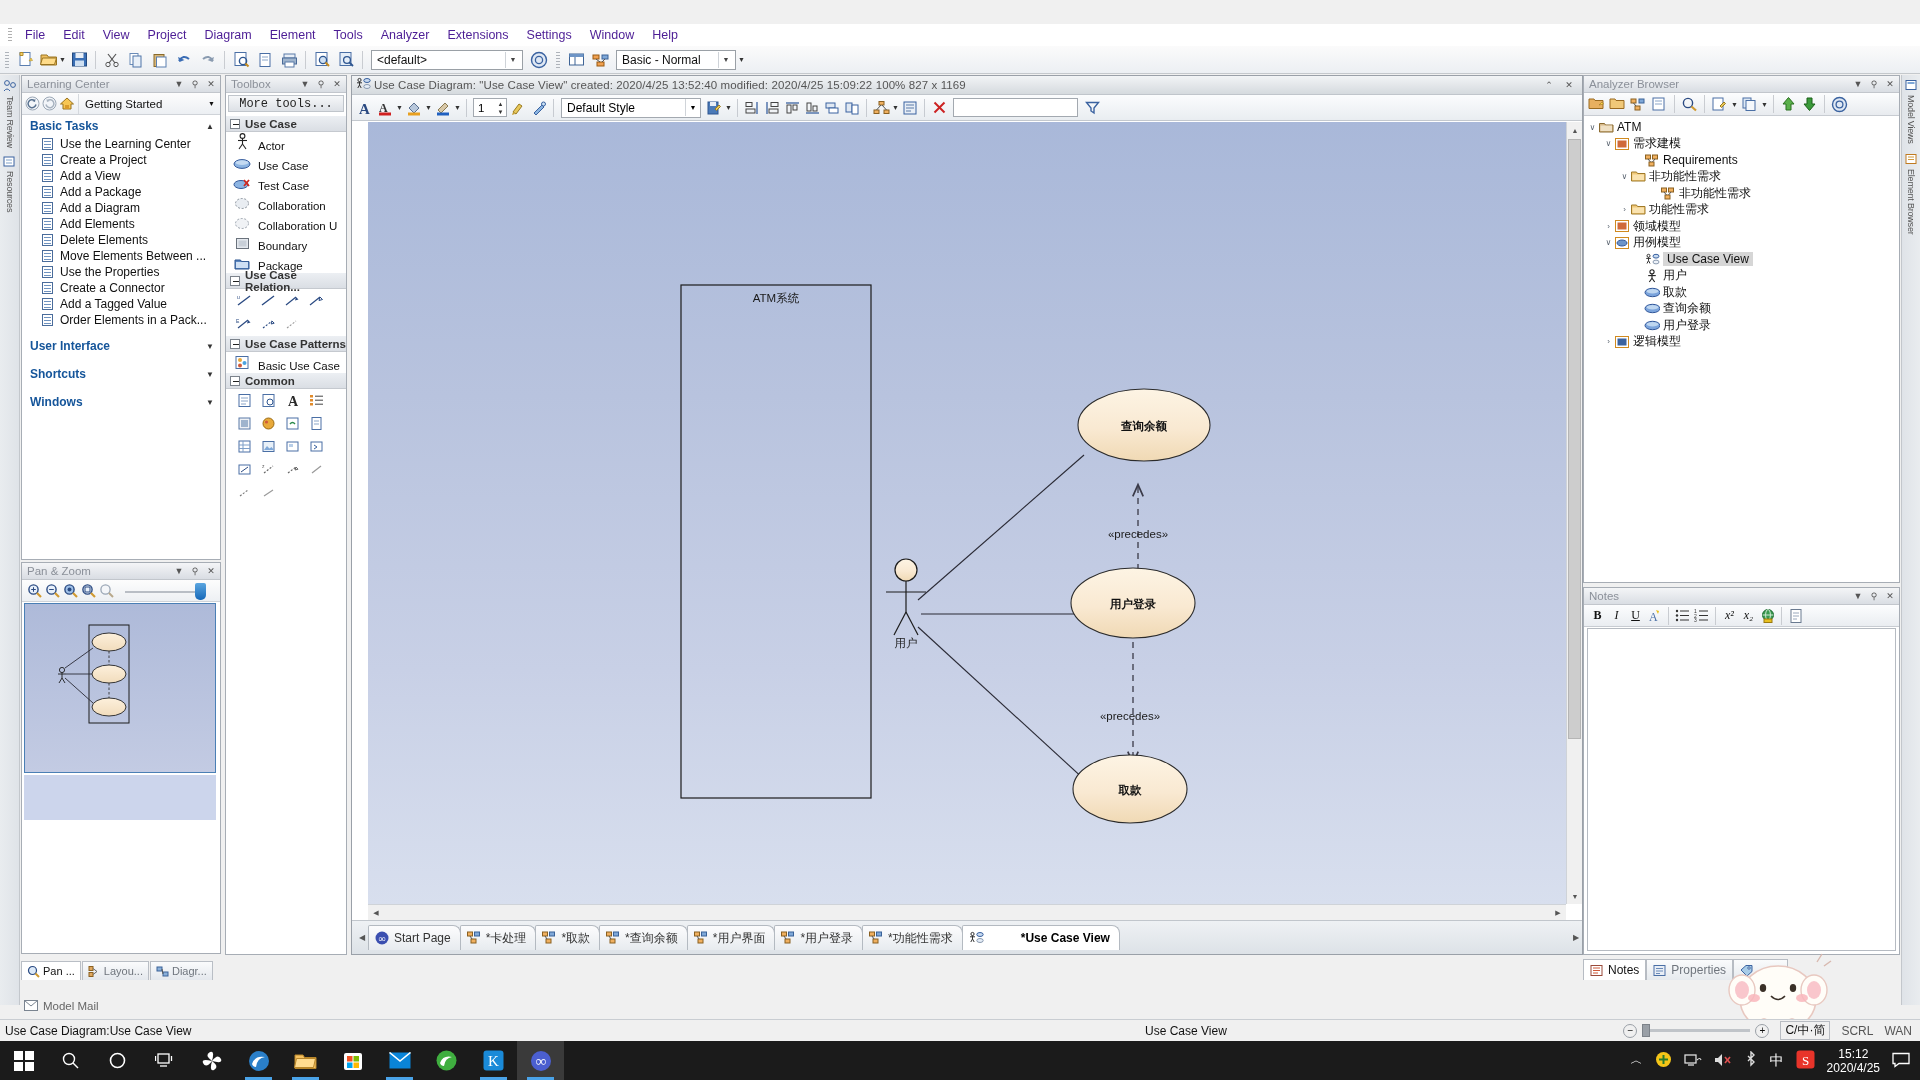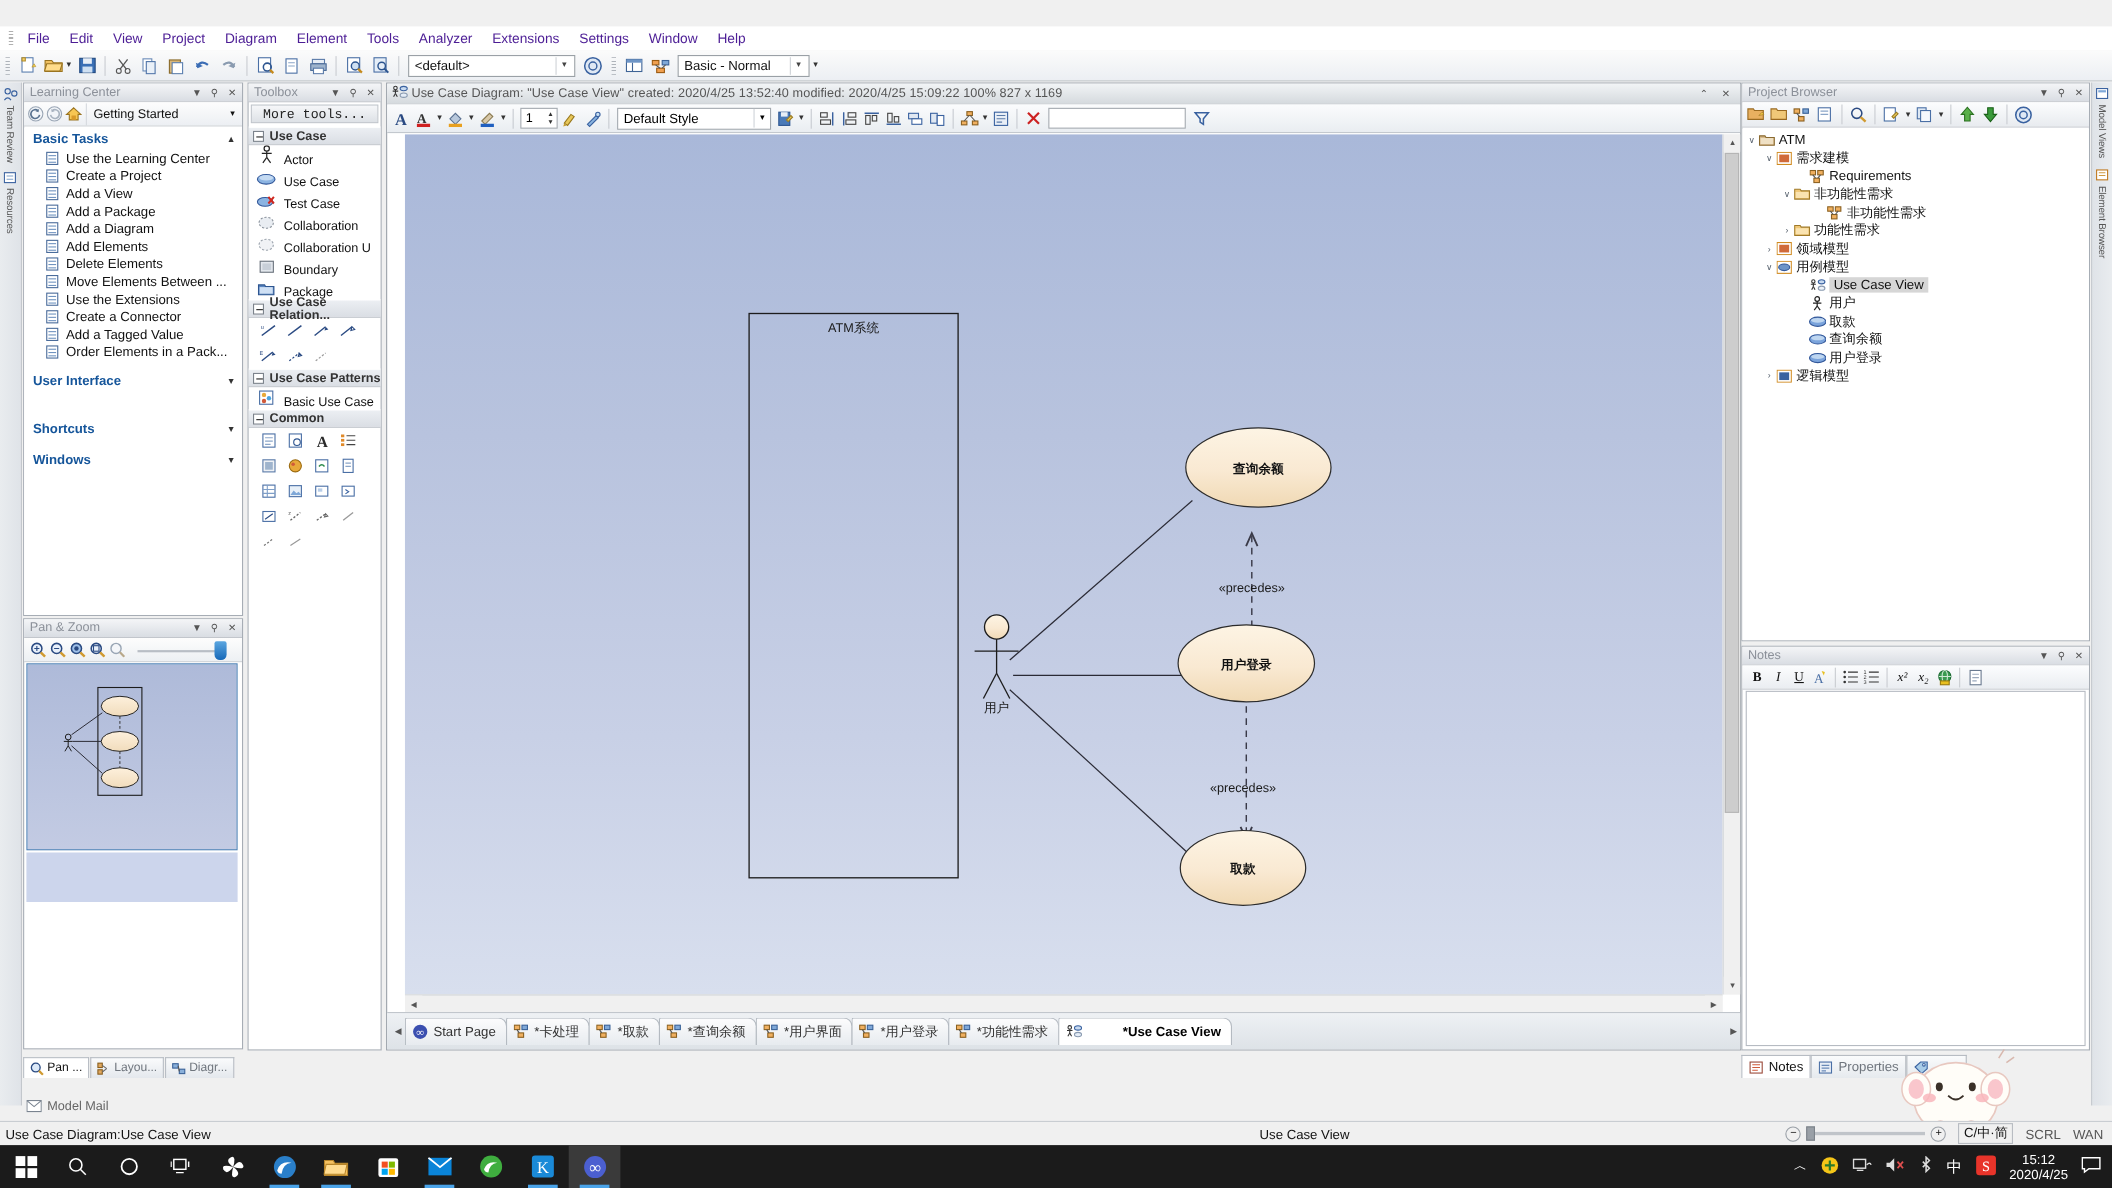--- a/index.html
+++ b/index.html
@@ -528,40 +528,40 @@
       <div class="lc-item">
         <span class="lc-doc-icon"></span>
         <span>Delete Elements</span>
       </div>
       <div class="lc-item">
         <span class="lc-doc-icon"></span>
         <span>Move Elements Between ...</span>
       </div>
       <div class="lc-item">
         <span class="lc-doc-icon"></span>
-        <span>Use the Extensions</span>
+        <span>Use the Properties</span>
       </div>
       <div class="lc-item">
         <span class="lc-doc-icon"></span>
         <span>Create a Connector</span>
       </div>
       <div class="lc-item">
         <span class="lc-doc-icon"></span>
         <span>Add a Tagged Value</span>
       </div>
       <div class="lc-item">
         <span class="lc-doc-icon"></span>
         <span>Order Elements in a Pack...</span>
       </div>
 
       <div class="lc-section" style="margin-top:8px;">
         <span>User Interface</span>
         <span class="sec-arrow">▼</span>
       </div>
-      <div class="lc-section" style="margin-top:24px;">
+      <div class="lc-section" style="margin-top:8px;">
         <span>Shortcuts</span>
         <span class="sec-arrow">▼</span>
       </div>
       <div class="lc-section" style="margin-top:8px;">
         <span>Windows</span>
         <span class="sec-arrow">▼</span>
       </div>
     </div>
   </div>
 
@@ -1255,21 +1255,21 @@
             </svg>
         </span>
         <span>*Use Case View</span>
       </div>
       <span style="margin-left:auto; width:12px; text-align:center; font-size:8px; color:#555;">▶</span>
     </div>
   </div>
 
   <div class="panel" id="project-browser">
     <div class="panel-title">
-      <span>Project Browser</span>
+      <span>Analyzer Browser</span>
       <span class="ptools">
         <span class="ptool">▼</span>
         <span class="ptool">⚲</span>
         <span class="ptool">✕</span>
       </span>
     </div>
     <div class="pb-toolbar">
       <span class="pb-btn">
         <svg width="17" height="16">
             <path d="M1 3 h5 l1 1.5 h8 v8 h-14 z" fill="#e8b060" stroke="#9a6a20"></path>

